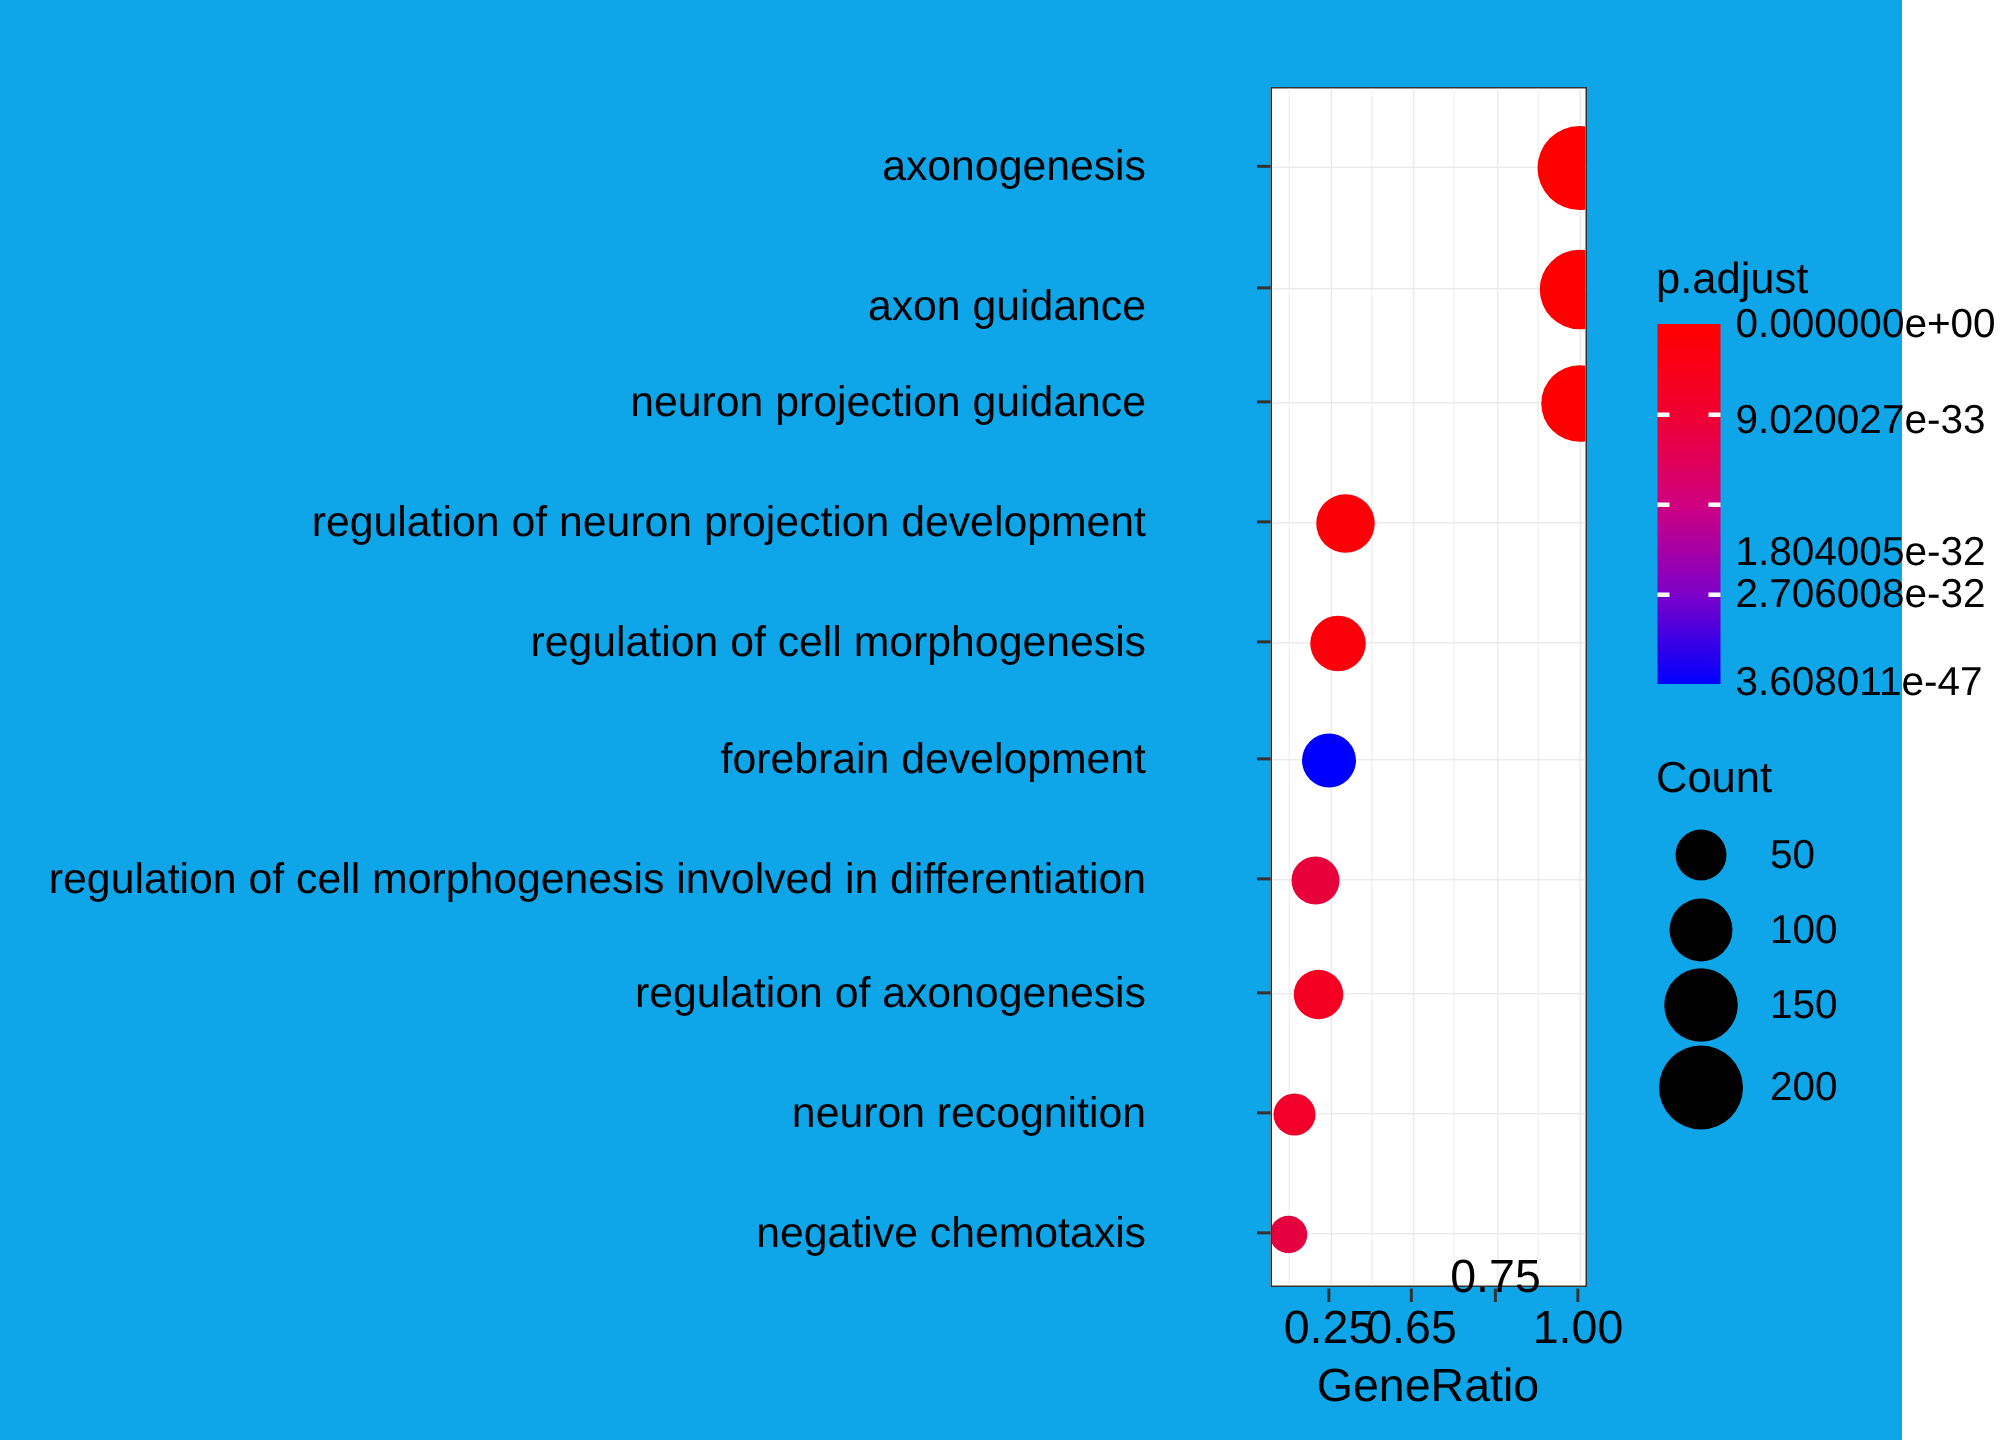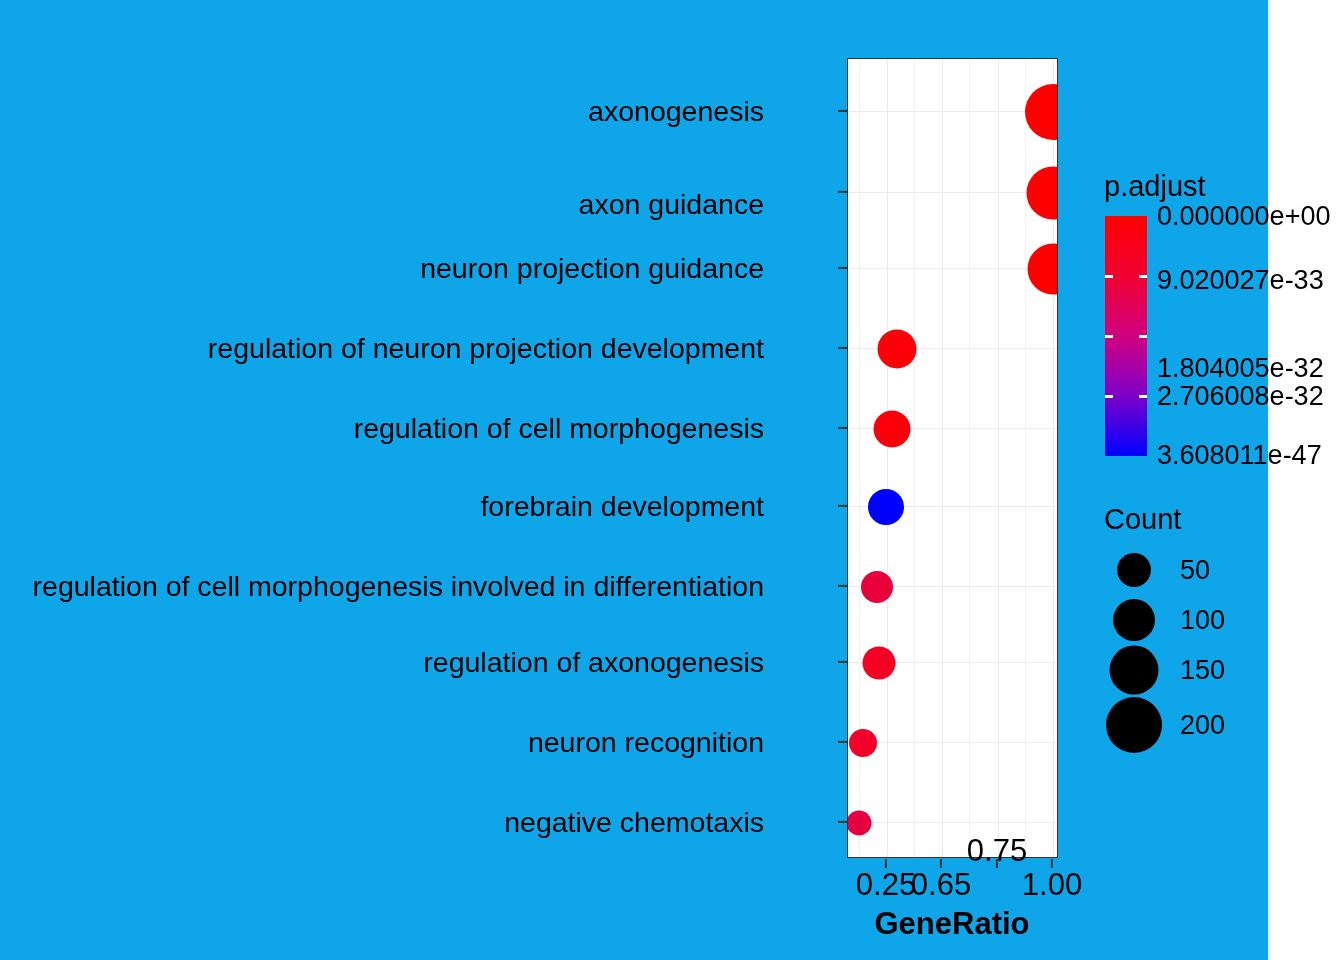--- a/index.html
+++ b/index.html
@@ -95,21 +95,20 @@
     right: 504px;
   }
   #xaxis-title {
     position: absolute;
     left: 952px;
     top: 906px;
     font-size: 31px;
     color: #000000;
     transform: translateX(-50%);
     white-space: nowrap;
-    font-weight: bold;
   }
 
   
   #legend-padjust-title {
     position: absolute;
     left: 1104px;
     top: 170px;
     font-size: 29px;
     white-space: nowrap;
   }

